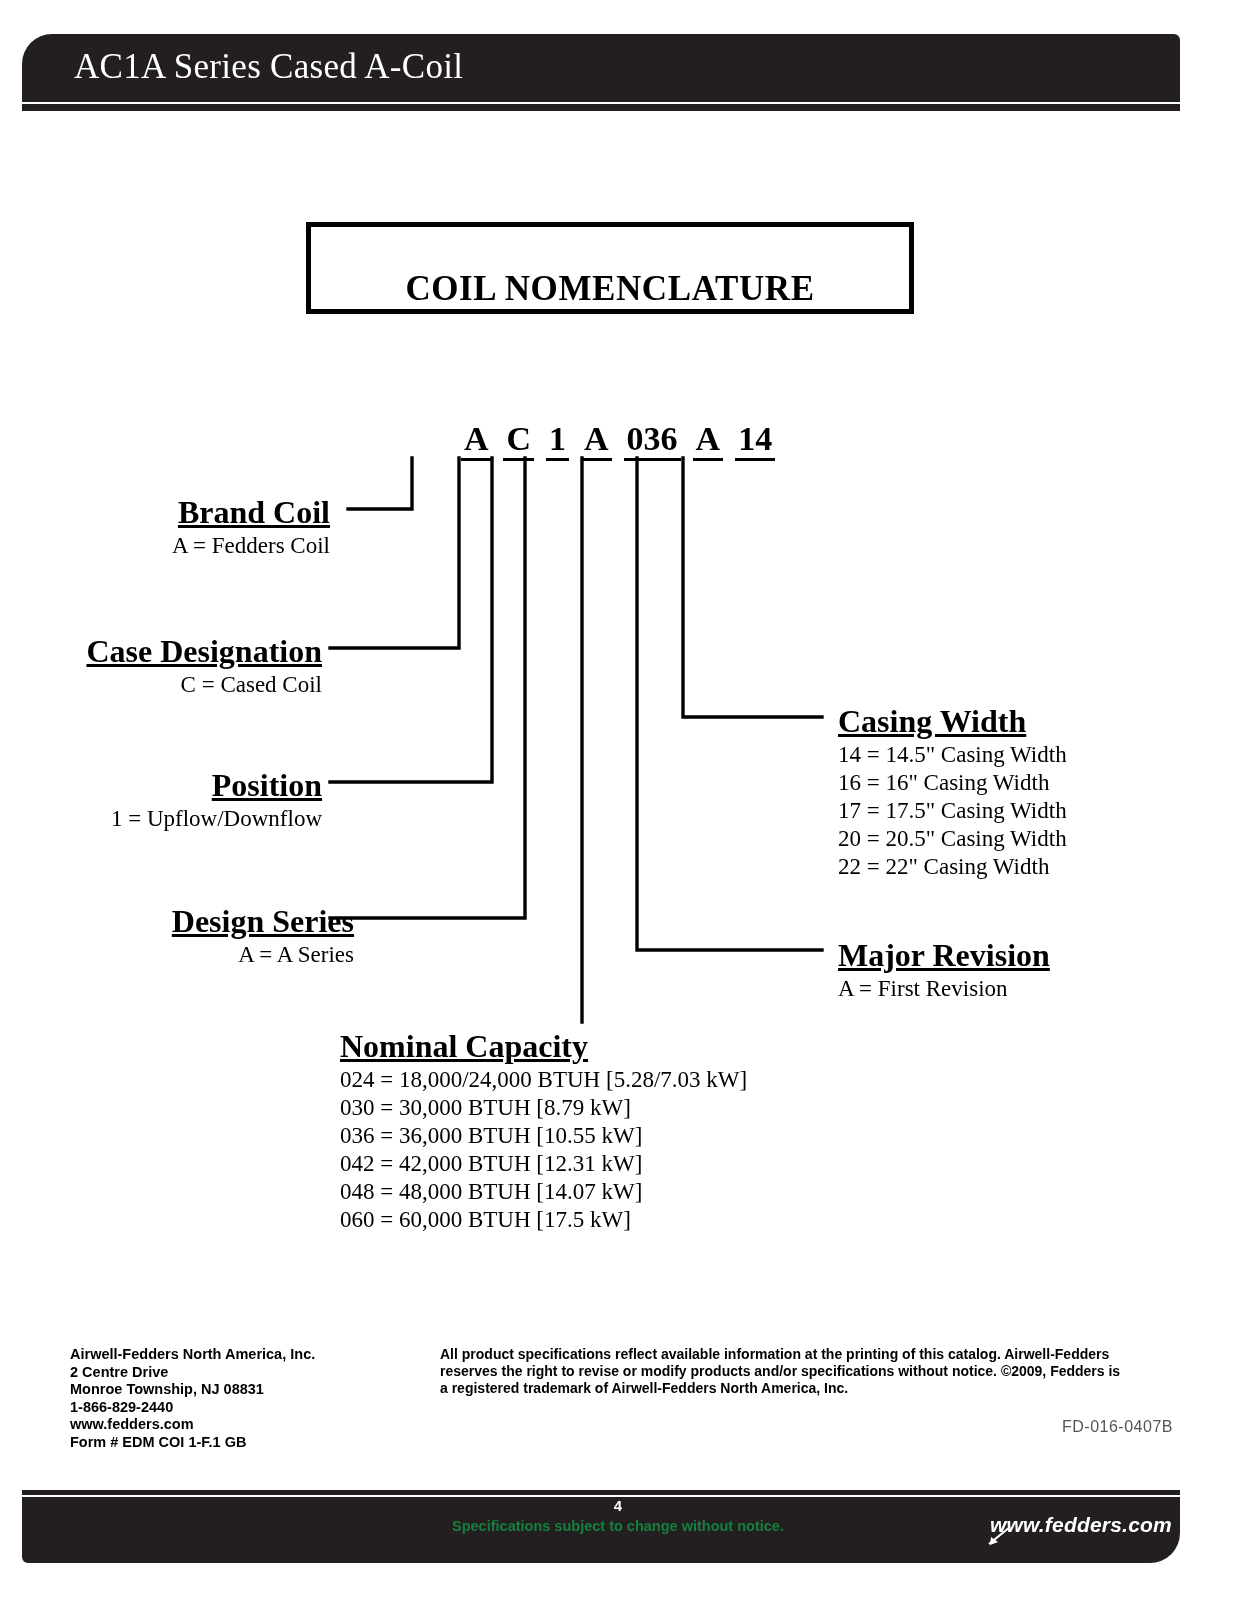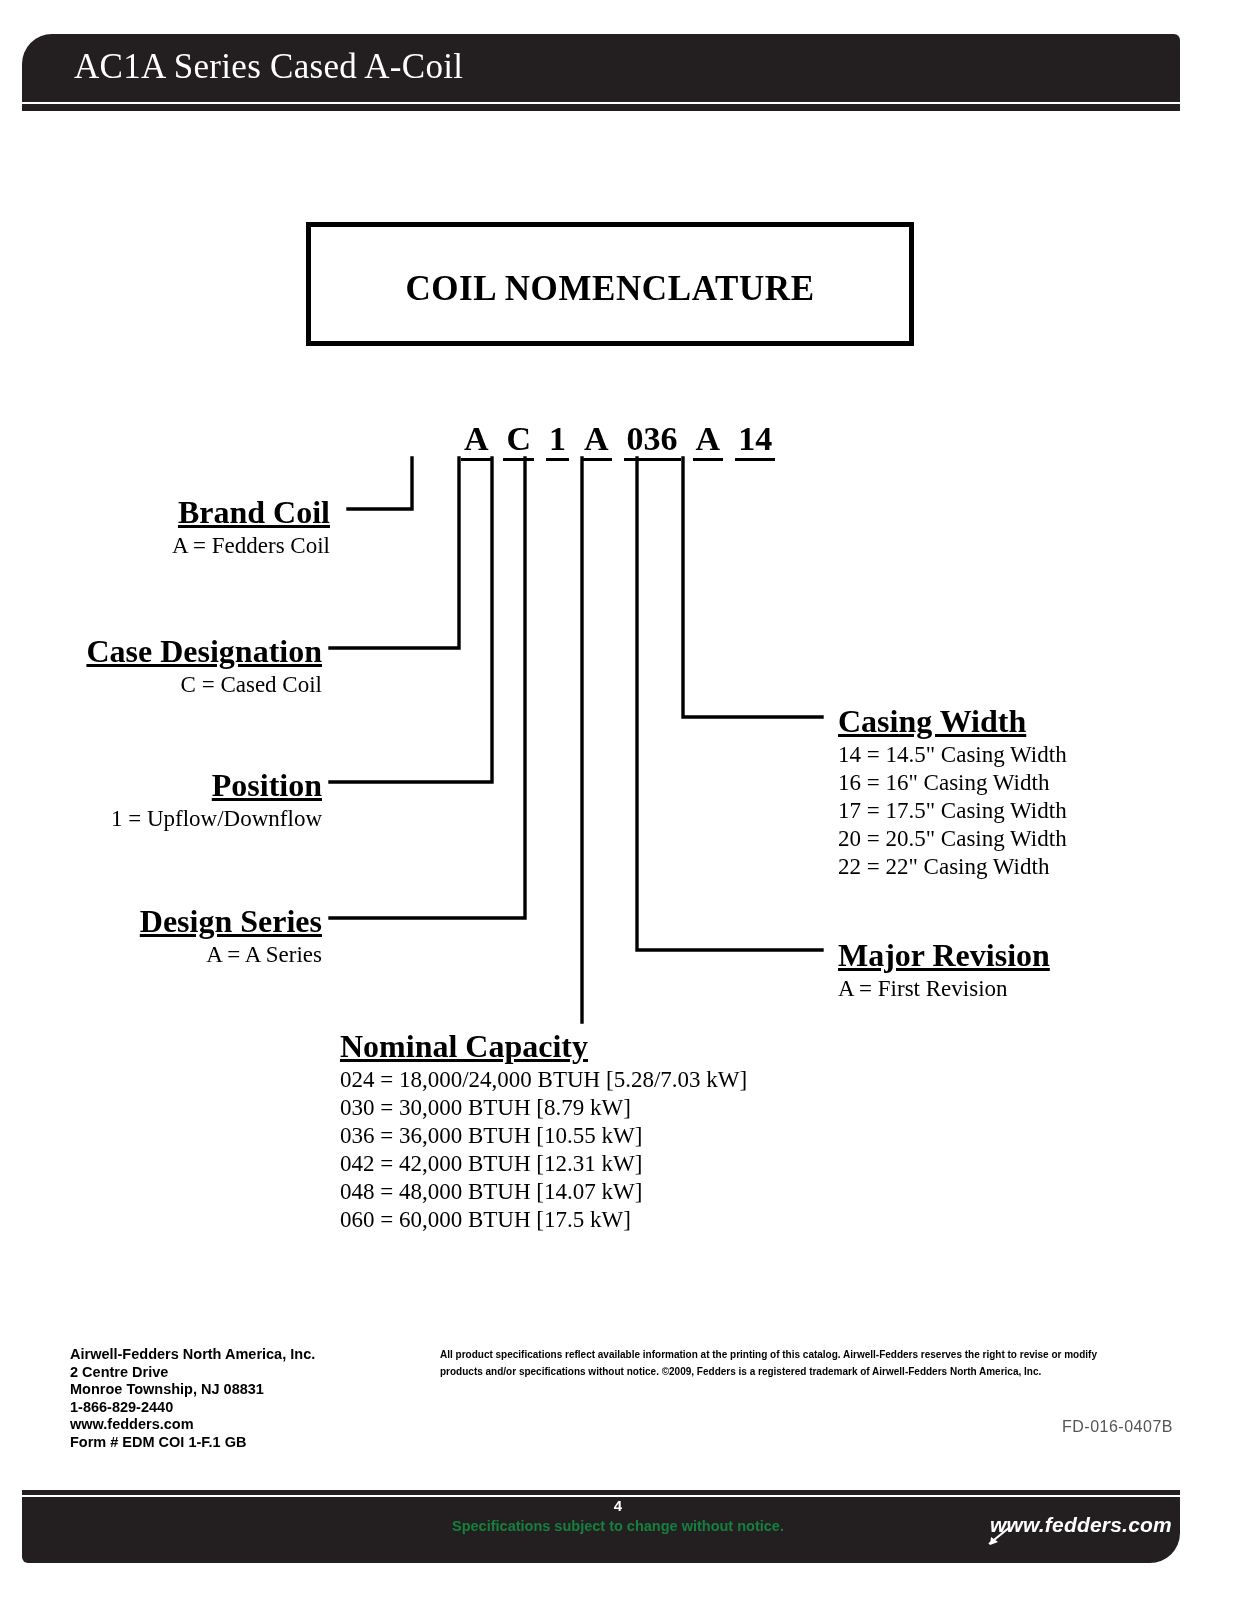--- a/index.html
+++ b/index.html
@@ -16,21 +16,21 @@
   .header-underline{
     position:absolute;left:22px;top:104px;width:1158px;height:7px;background:#231f20;
   }
   .header-title{
     position:absolute;left:74px;top:47px;
     font-size:35px;color:#ffffff;letter-spacing:.3px;
     font-family:"Liberation Serif", serif;white-space:nowrap;
   }
   
   .title-box{
-    position:absolute;left:306px;top:222px;width:608px;height:124px;
+    position:absolute;left:306px;top:222px;width:608px;height:92px;
     border:5px solid #000;box-sizing:border-box;background:#fff;
   }
   .title-box-text{
     position:absolute;width:100%;top:42px;text-align:center;
     font-size:35px;font-weight:bold;letter-spacing:.6px;
     font-family:"Liberation Serif", serif;color:#000;
   }
   
   .code-row{
     position:absolute;left:0;top:420px;width:1236px;text-align:center;
@@ -57,21 +57,21 @@
   .align-center{text-align:left;}
 
   
   .addr{
     position:absolute;left:70px;top:1346px;
     font-family:"Liberation Sans", sans-serif;font-weight:bold;font-size:14.5px;
     color:#000;line-height:17.5px;
   }
   .disclaimer{
     position:absolute;left:440px;top:1346px;width:690px;
-    font-family:"Liberation Sans", sans-serif;font-weight:bold;font-size:10px;
+    font-family:"Liberation Sans", sans-serif;font-weight:bold;font-size:14px;
     color:#000;line-height:17px;
   }
   .fdcode{
     position:absolute;left:1062px;top:1418px;
     font-family:"Liberation Sans", sans-serif;font-size:16px;color:#555;letter-spacing:.5px;
   }
   .footer-rule{
     position:absolute;left:22px;top:1490px;width:1158px;height:5px;background:#231f20;
   }
   .footer-bar{
@@ -135,21 +135,21 @@
 <div class="callout align-right" style="left:0px;top:633px;width:322px;">
   <div class="c-head">Case Designation</div>
   <div class="c-line">C = Cased Coil</div>
 </div>
 
 <div class="callout align-right" style="left:0px;top:767px;width:322px;">
   <div class="c-head">Position</div>
   <div class="c-line">1 = Upflow/Downflow</div>
 </div>
 
-<div class="callout align-right" style="left:0px;top:903px;width:322px;">
+<div class="callout align-right" style="left:0px;top:903px;width:322px;padding-left:32px;">
   <div class="c-head">Design Series</div>
   <div class="c-line">A = A Series</div>
 </div>
 
 <div class="callout align-left" style="left:838px;top:703px;">
   <div class="c-head">Casing Width</div>
   <div class="c-line">14 = 14.5" Casing Width</div>
   <div class="c-line">16 = 16" Casing Width</div>
   <div class="c-line">17 = 17.5" Casing Width</div>
   <div class="c-line">20 = 20.5" Casing Width</div>

